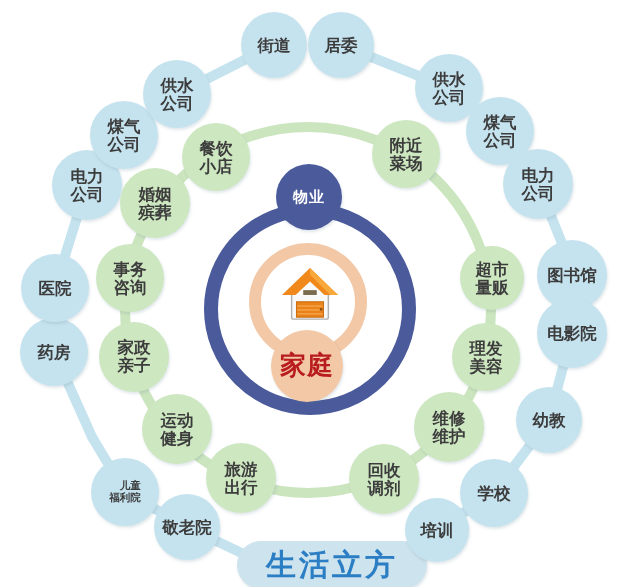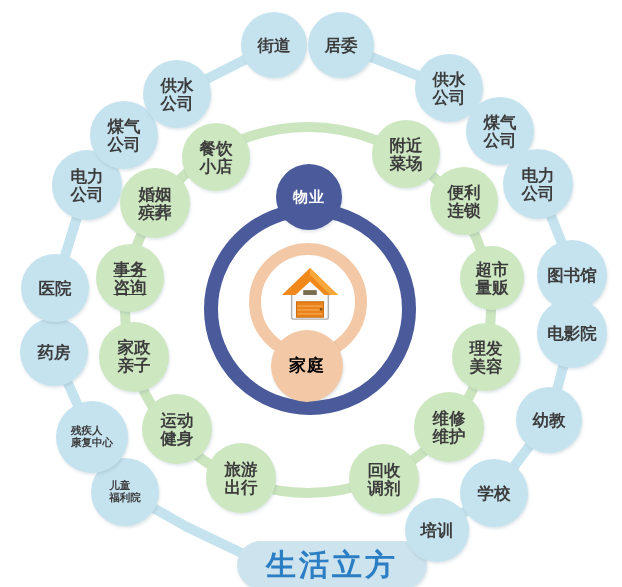--- a/index.html
+++ b/index.html
@@ -3,30 +3,30 @@
 <meta charset="utf-8">
 <style>
   html,body{margin:0;padding:0;background:#fff;}
   .stage{
     position:relative;width:622px;height:587px;background:#fff;overflow:hidden;
     font-family:"Liberation Sans","DejaVu Sans",sans-serif;
   }
   .links{position:absolute;left:0;top:0;z-index:0;}
   .node{
     position:absolute;z-index:2;border-radius:50%;
-    display:flex;align-items:center;justify-content:center;text-align:left;
+    display:flex;align-items:center;justify-content:center;text-align:right;
     font-weight:bold;color:var(--text,#3c3c3c);
     font-size:16.5px;line-height:1.12;white-space:pre-line;
     box-shadow:1px 2px 3px rgba(90,120,140,0.18);
   }
   .node.blue{background:var(--blue,#c5e3ef);}
   .node.green{background:var(--green,#cde7c0);}
   .node.small{font-size:10.5px;}
   .node.navy{background:var(--navy,#4a5a9b);color:#fff;font-size:15px;letter-spacing:1px;z-index:3;}
-  .node.family{background:var(--peach,#f2c8a6);color:#000000;font-size:17px;letter-spacing:1px;z-index:3;}
+  .node.family{background:var(--peach,#f2c8a6);color:#b91c1c;font-size:26px;letter-spacing:1px;z-index:3;}
   .house{position:absolute;left:281px;top:265px;width:58px;height:58px;z-index:3;}
   .pill{
     position:absolute;left:237px;top:541px;width:190px;height:48px;z-index:2;
     border-radius:24px;display:flex;align-items:center;justify-content:center;
     box-shadow:1px 2px 3px rgba(90,120,140,0.18);
   }
   .pill span{font-weight:bold;font-size:30px;letter-spacing:3px;}
 </style>
 </head>
 <body>
@@ -82,51 +82,48 @@
 公司</div>
     <div class="node blue" style="left: 466px; top: 97px; height: 68px; width: 68px;">煤气
 公司</div>
     <div class="node blue" style="left: 503px; top: 149px; height: 70px; width: 70px;">电力
 公司</div>
     <div class="node blue" style="left: 537px; top: 240px; height: 70px; width: 70px;">图书馆</div>
     <div class="node blue" style="left: 537px; top: 298px; height: 70px; width: 70px;">电影院</div>
     <div class="node blue" style="left: 516px; top: 387px; height: 66px; width: 66px;">幼教</div>
     <div class="node blue" style="left: 460px; top: 459px; height: 68px; width: 68px;">学校</div>
     <div class="node blue" style="left: 405px; top: 498px; height: 64px; width: 64px;">培训</div>
+    <div class="node blue" style="left: 154px; top: 494px; height: 66px; width: 66px;">敬老院</div>
     <div class="node blue small" style="left: 91px; top: 458px; height: 68px; width: 68px;">儿童
 福利院</div>
-    <div class="node blue small" style="left: 56px; top: 401px; height: 72px; width: 72px;">残疾人
-康复中心</div>
     <div class="node blue" style="left: 20px; top: 318px; height: 68px; width: 68px;">药房</div>
     <div class="node blue" style="left: 21px; top: 254px; height: 68px; width: 68px;">医院</div>
     <div class="node blue" style="left: 52px; top: 150px; height: 70px; width: 70px;">电力
 公司</div>
     <div class="node blue" style="left: 90px; top: 101px; height: 68px; width: 68px;">煤气
 公司</div>
     <div class="node blue" style="left: 143px; top: 60px; height: 68px; width: 68px;">供水
 公司</div>
     <div class="node green" style="left: 182px; top: 123px; height: 68px; width: 68px;">餐饮
 小店</div>
     <div class="node green" style="left: 372px; top: 120px; height: 68px; width: 68px;">附近
 菜场</div>
-    <div class="node green" style="left: 430px; top: 167px; height: 68px; width: 68px;">便利
-连锁</div>
     <div class="node green" style="left: 460px; top: 246px; height: 64px; width: 64px;">超市
 量贩</div>
     <div class="node green" style="left: 452px; top: 323px; height: 68px; width: 68px;">理发
 美容</div>
     <div class="node green" style="left: 414px; top: 392px; height: 70px; width: 70px;">维修
 维护</div>
     <div class="node green" style="left: 349px; top: 444px; height: 70px; width: 70px;">回收
 调剂</div>
     <div class="node green" style="left: 206px; top: 443px; height: 70px; width: 70px;">旅游
 出行</div>
     <div class="node green" style="left: 142px; top: 394px; height: 70px; width: 70px;">运动
 健身</div>
     <div class="node green" style="left: 99px; top: 322px; height: 70px; width: 70px; font-family: Liberation Serif, serif;">家政
 亲子</div>
-    <div class="node green" style="left: 96px; top: 244px; height: 68px; width: 68px; text-decoration: underline;">事务
+    <div class="node green" style="left: 96px; top: 244px; height: 68px; width: 68px;">事务
 咨询</div>
     <div class="node green" style="left: 120px; top: 168px; height: 70px; width: 70px;">婚姻
 殡葬</div>
     <div class="node navy" style="left: 276px; top: 164px; height: 66px; width: 66px;">物业</div>
     <div class="node family" style="left: 271px; top: 330px; height: 72px; width: 72px;">家庭</div>
   </div>
 
 </body></html>

